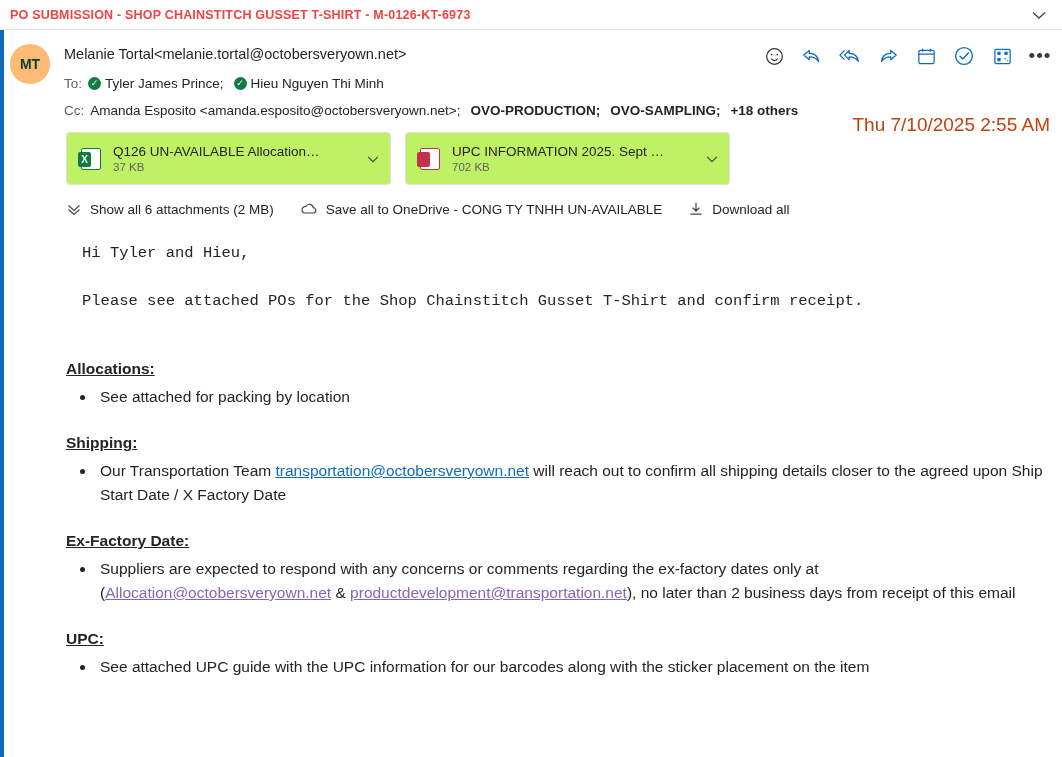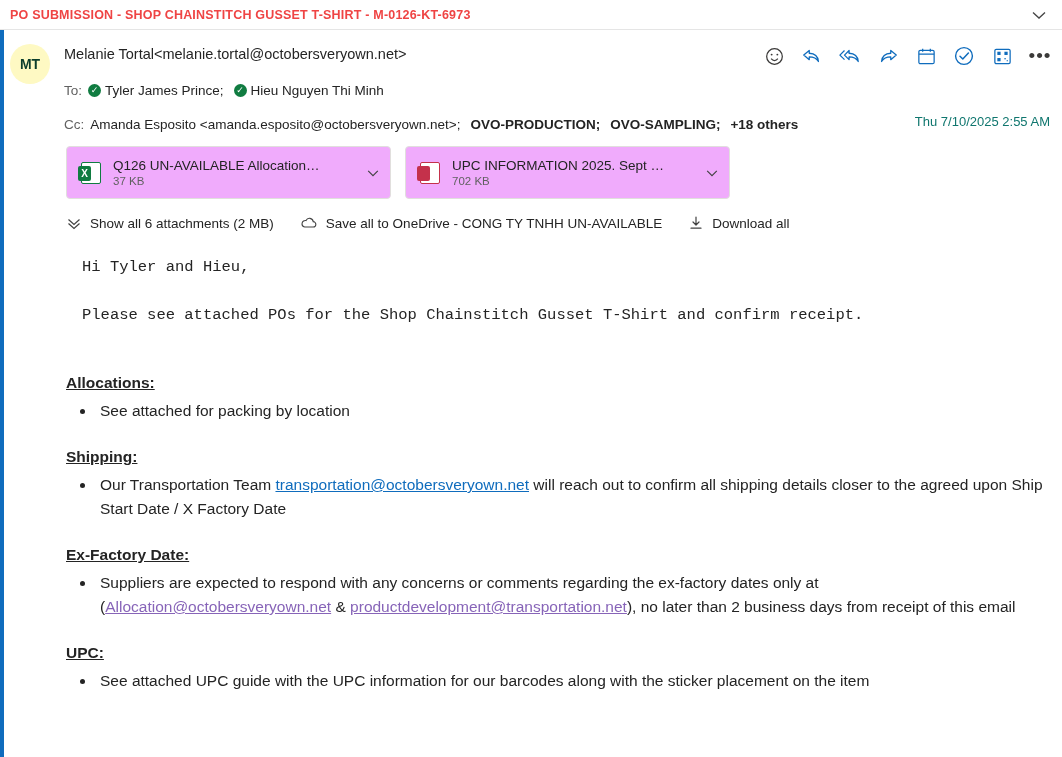--- a/index.html
+++ b/index.html
@@ -53,41 +53,41 @@
     padding: 12px 12px 0 10px;
     position: relative;
   }
   .hdr-row1 {
     display: flex;
     align-items: flex-start;
   }
   .avatar {
     width: 40px; height: 40px;
     border-radius: 50%;
-    background: #fef9c3;
+    background: #fdba74;
     color: #0b3d2c;
     font-size: 14px;
     font-weight: bold;
     display: flex; align-items: center; justify-content: center;
     margin-right: 14px;
     margin-top: 2px;
     flex: 0 0 auto;
   }
   .hdr-main { flex: 1; min-width: 0; }
 
   .sender-line {
     font-size: 14.5px;
     color: #242424;
     line-height: 20px;
     padding-top: 2px;
   }
   .to-line, .cc-line {
     font-size: 13.5px;
     color: #424242;
-    margin-top: 19px;
+    margin-top: 12px;
     display: flex;
     align-items: center;
     flex-wrap: wrap;
   }
   .fieldlabel { color: #616161; margin-right: 6px; }
   .verified {
     display: inline-flex;
     align-items: center;
     margin-right: 2px;
   }
@@ -121,39 +121,39 @@
     color: #3b3a39;
     cursor: pointer;
   }
   .act svg { display: block; }
   .act.blue { color: #0f6cbd; }
   .dots { font-size: 19px; letter-spacing: 1px; color: #3b3a39; }
   .timestamp {
     position: absolute;
     right: 12px;
     top: 84px;
-    font-size: 13px;
-    color: #0f766e;
+    font-size: 19px;
+    color: #c2410c;
     white-space: nowrap;
   }
 
   
   .attachments {
     display: flex;
     gap: 14px;
     padding: 14px 0 0 66px;
   }
   .att {
     width: 325px;
     height: 53px;
     border: 1px solid #e1dfdd;
     border-radius: 4px;
     display: flex;
     align-items: center;
-    background: #f0abfc;
+    background: #bef264;
   }
   .att-icon {
     width: 36px; height: 53px;
     display: flex; align-items: center; justify-content: center;
     flex: 0 0 36px;
     margin-left: 6px;
   }
   .xls-glyph {
     width: 20px; height: 22px;
     background: #fff;

